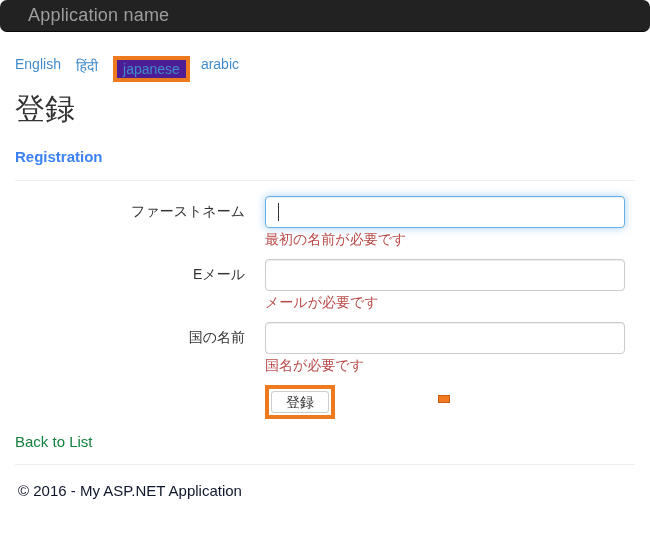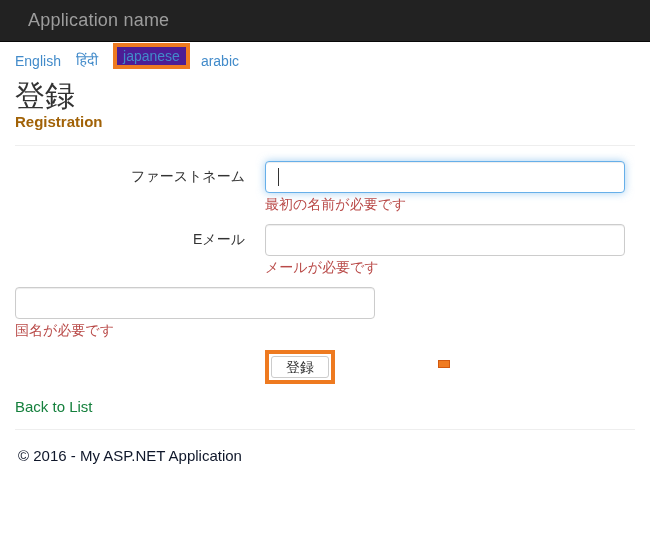--- a/index.html
+++ b/index.html
@@ -3,38 +3,38 @@
 <meta charset="utf-8">
 <style>
   * { margin:0; padding:0; box-sizing:border-box; }
   html,body { background:#fff; }
   body {
     width:650px; height:543px; overflow:hidden; position:relative;
     font-family:"Liberation Sans","DejaVu Sans",sans-serif; color:#333;
   }
   
   .navbar {
-    height:42px; background:#222; border-bottom:1px solid #080808;
-    display:flex; align-items:center; padding-left:28px;
+    height:32px; background:#222; border-bottom:1px solid #080808;
+    display:flex; align-items:center; padding-left:28px;border-radius:7px;
   }
   .brand { color:#9d9d9d; font-size:18px; letter-spacing:.2px; text-decoration:none; }
 
   .container { padding:0 15px; }
 
   
-  .lang-bar { margin-top:1px; height:26px; display:flex; align-items:flex-end; font-size:14px; }
+  .lang-bar { margin-top:24px; height:26px; display:flex; align-items:flex-start; font-size:14px; }
   .lang-bar a { color:#428bca; text-decoration:none; margin-right:15px; }
   .lang-annotation {
     border:4px solid #ee7a20; padding:1px 6px; margin-right:11px; background:#4c1d95;
     display:inline-flex; align-items:center;
   }
   .lang-annotation a { margin-right:0; }
 
   h2.page-title { font-size:30px; font-weight:400; line-height:34px; margin-top:10px; color:#333; }
-  h4.page-subtitle { font-size:15px; font-weight:700; line-height:18px; margin-top:0; color:#a16207; }
+  h4.page-subtitle { font-size:15px; font-weight:700; line-height:18px; margin-top:22px; color:#3b82f6; }
   hr.rule { border:0; border-top:1px solid #eee; margin-top:14px; }
 
   
   .reg-form { margin-top:15px; }
   .form-row { display:flex; margin-bottom:10px; min-height:53px; }
   .col-label {
     width:250px; padding:7px 20px 0 0; text-align:right;
     font-weight:400; font-size:14px; color:#333; white-space:nowrap;
   }
   .col-field { position:relative; }
@@ -104,20 +104,21 @@
 
     <div class="form-row">
       <label class="col-label">Eメール</label>
       <div class="col-field">
         <input class="form-control" type="text" value="" style="">
         <div class="error">メールが必要です</div>
       </div>
     </div>
 
     <div class="form-row">
+      <label class="col-label">国の名前</label>
       <div class="col-field">
         <input class="form-control" type="text" value="" style="">
         <div class="error">国名が必要です</div>
       </div>
     </div>
 
     <div class="btn-row">
       <span class="btn-annotation">
         <button type="button" class="btn-default">登録</button>
       </span>

